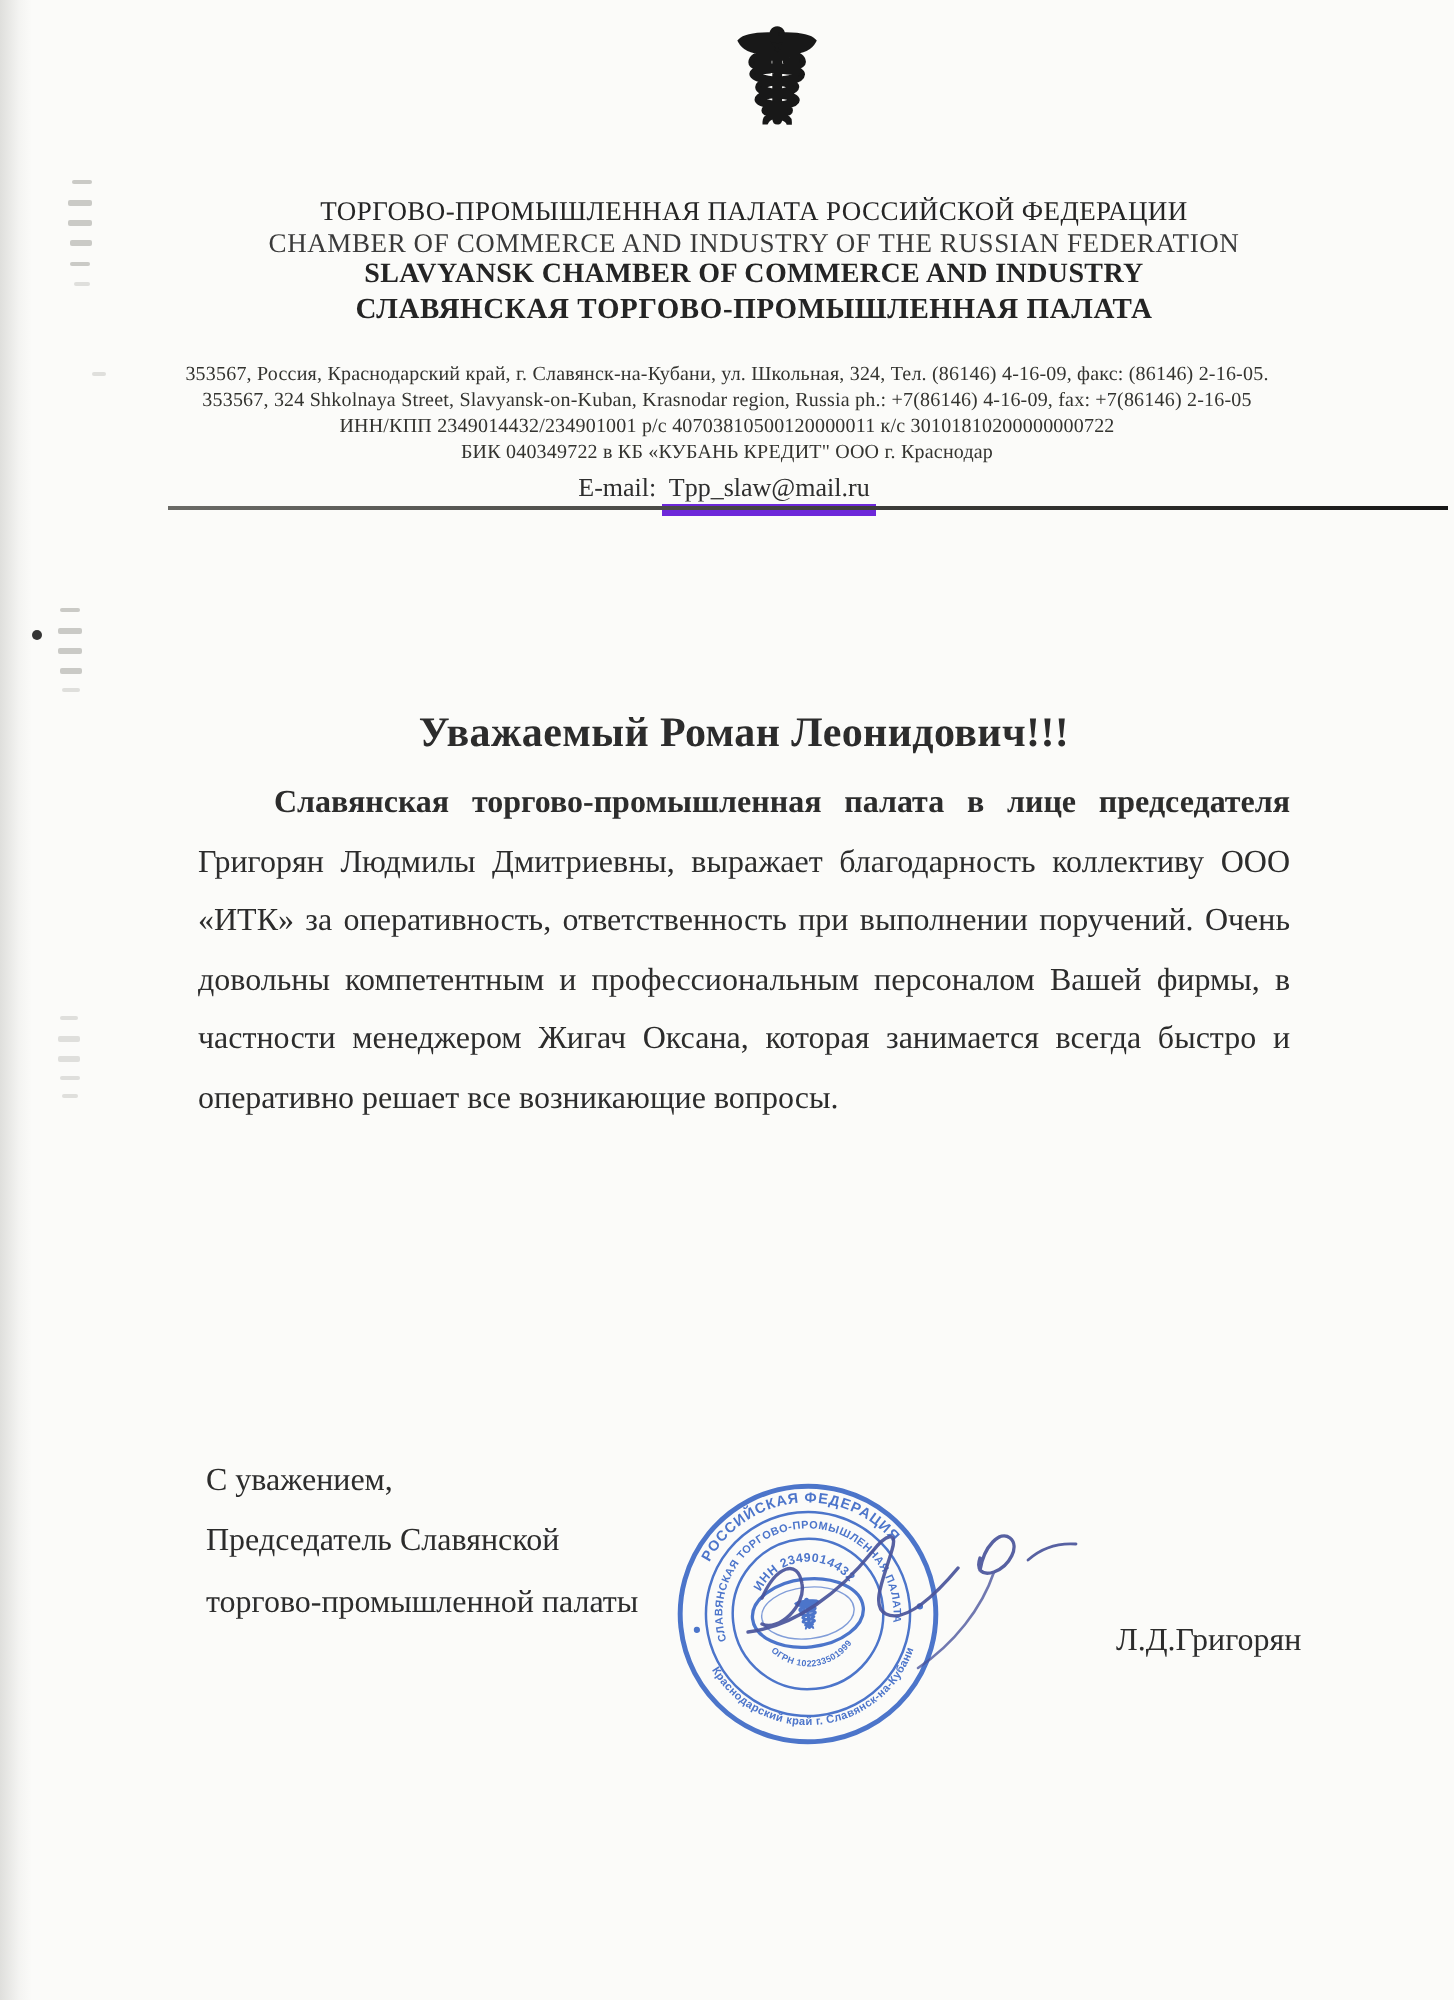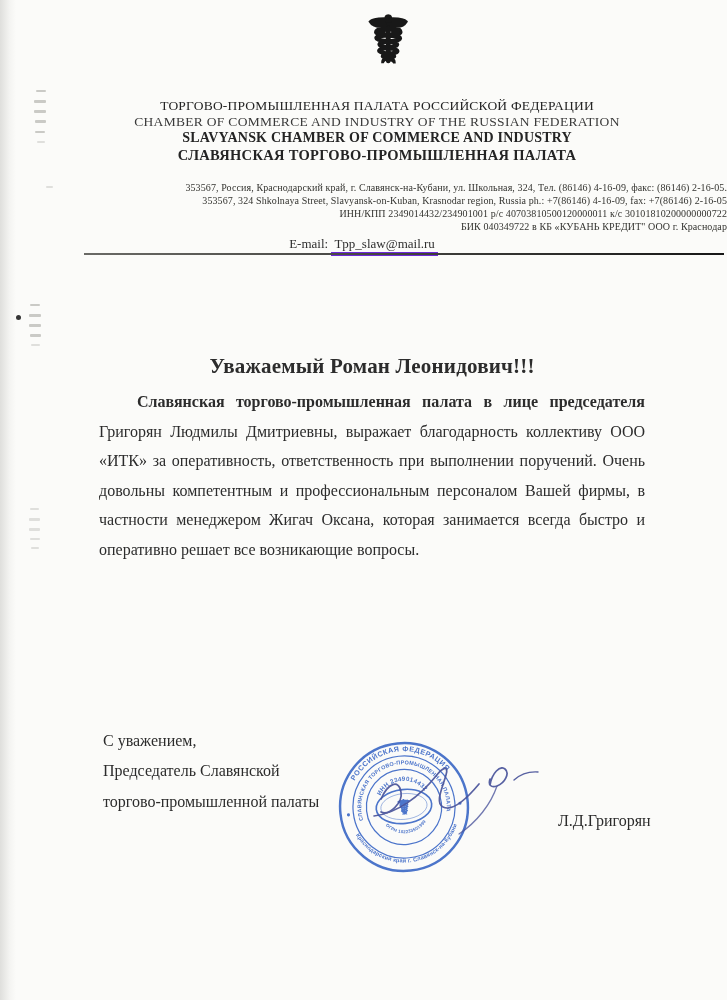--- a/index.html
+++ b/index.html
@@ -17,24 +17,24 @@
   .artifact.faint{opacity:.25;}
   
   .logo{left:0;right:0;top:2px;text-align:center;transform:translateX(25px);
     font-family:"DejaVu Sans", sans-serif;font-size:64px;line-height:76px;color:#181818;
     -webkit-text-stroke:2.6px #181818;}
   .h-line{left:0;right:0;text-align:center;letter-spacing:.2px;color:#242424;padding-left:27px;}
   .h1{top:98px;font-size:13.5px;}
   .h2{top:114px;font-size:13.5px;color:#3a3a3a;letter-spacing:.3px;}
   .h3{top:130px;font-size:14px;font-weight:bold;}
   .h4{top:147px;font-size:14.5px;font-weight:bold;letter-spacing:.3px;}
-  .addr{left:0;right:0;text-align:right;font-size:10px;color:#33332f;letter-spacing:.1px;}
+  .addr{left:0;right:0;text-align:center;font-size:10px;color:#33332f;letter-spacing:.1px;}
   .a1{top:182px;} .a2{top:195px;} .a3{top:208px;} .a4{top:221px;}
   .email{top:236px;left:0;right:0;text-align:center;font-size:13px;color:#2e2e2e;}
-  .email .val{border-bottom:4px solid #6d28d9;padding:0 3px 1px 3px;}
+  .email .val{border-bottom:6px solid #6d28d9;padding:0 3px 1px 3px;}
   .rule{left:84px;top:253px;width:640px;height:2.4px;
     background:linear-gradient(to right,#6a6a66,#3d3d3a 55%,#171717);}
   
   .salutation{top:313px;left:99px;width:546px;text-align:center;
     font-size:21px;font-weight:bold;letter-spacing:.2px;margin-top:41px;}
   .body-block{top:387px;left:99px;width:546px;font-size:16px;line-height:29.6px;}
   .body-line{text-align:justify;text-align-last:justify;white-space:normal;}
   .body-line.first{text-indent:38px;font-weight:bold;}
   .body-line.last{text-align-last:left;}
   .p2{top:596px;left:99px;width:560px;font-size:16px;text-indent:42px;}

